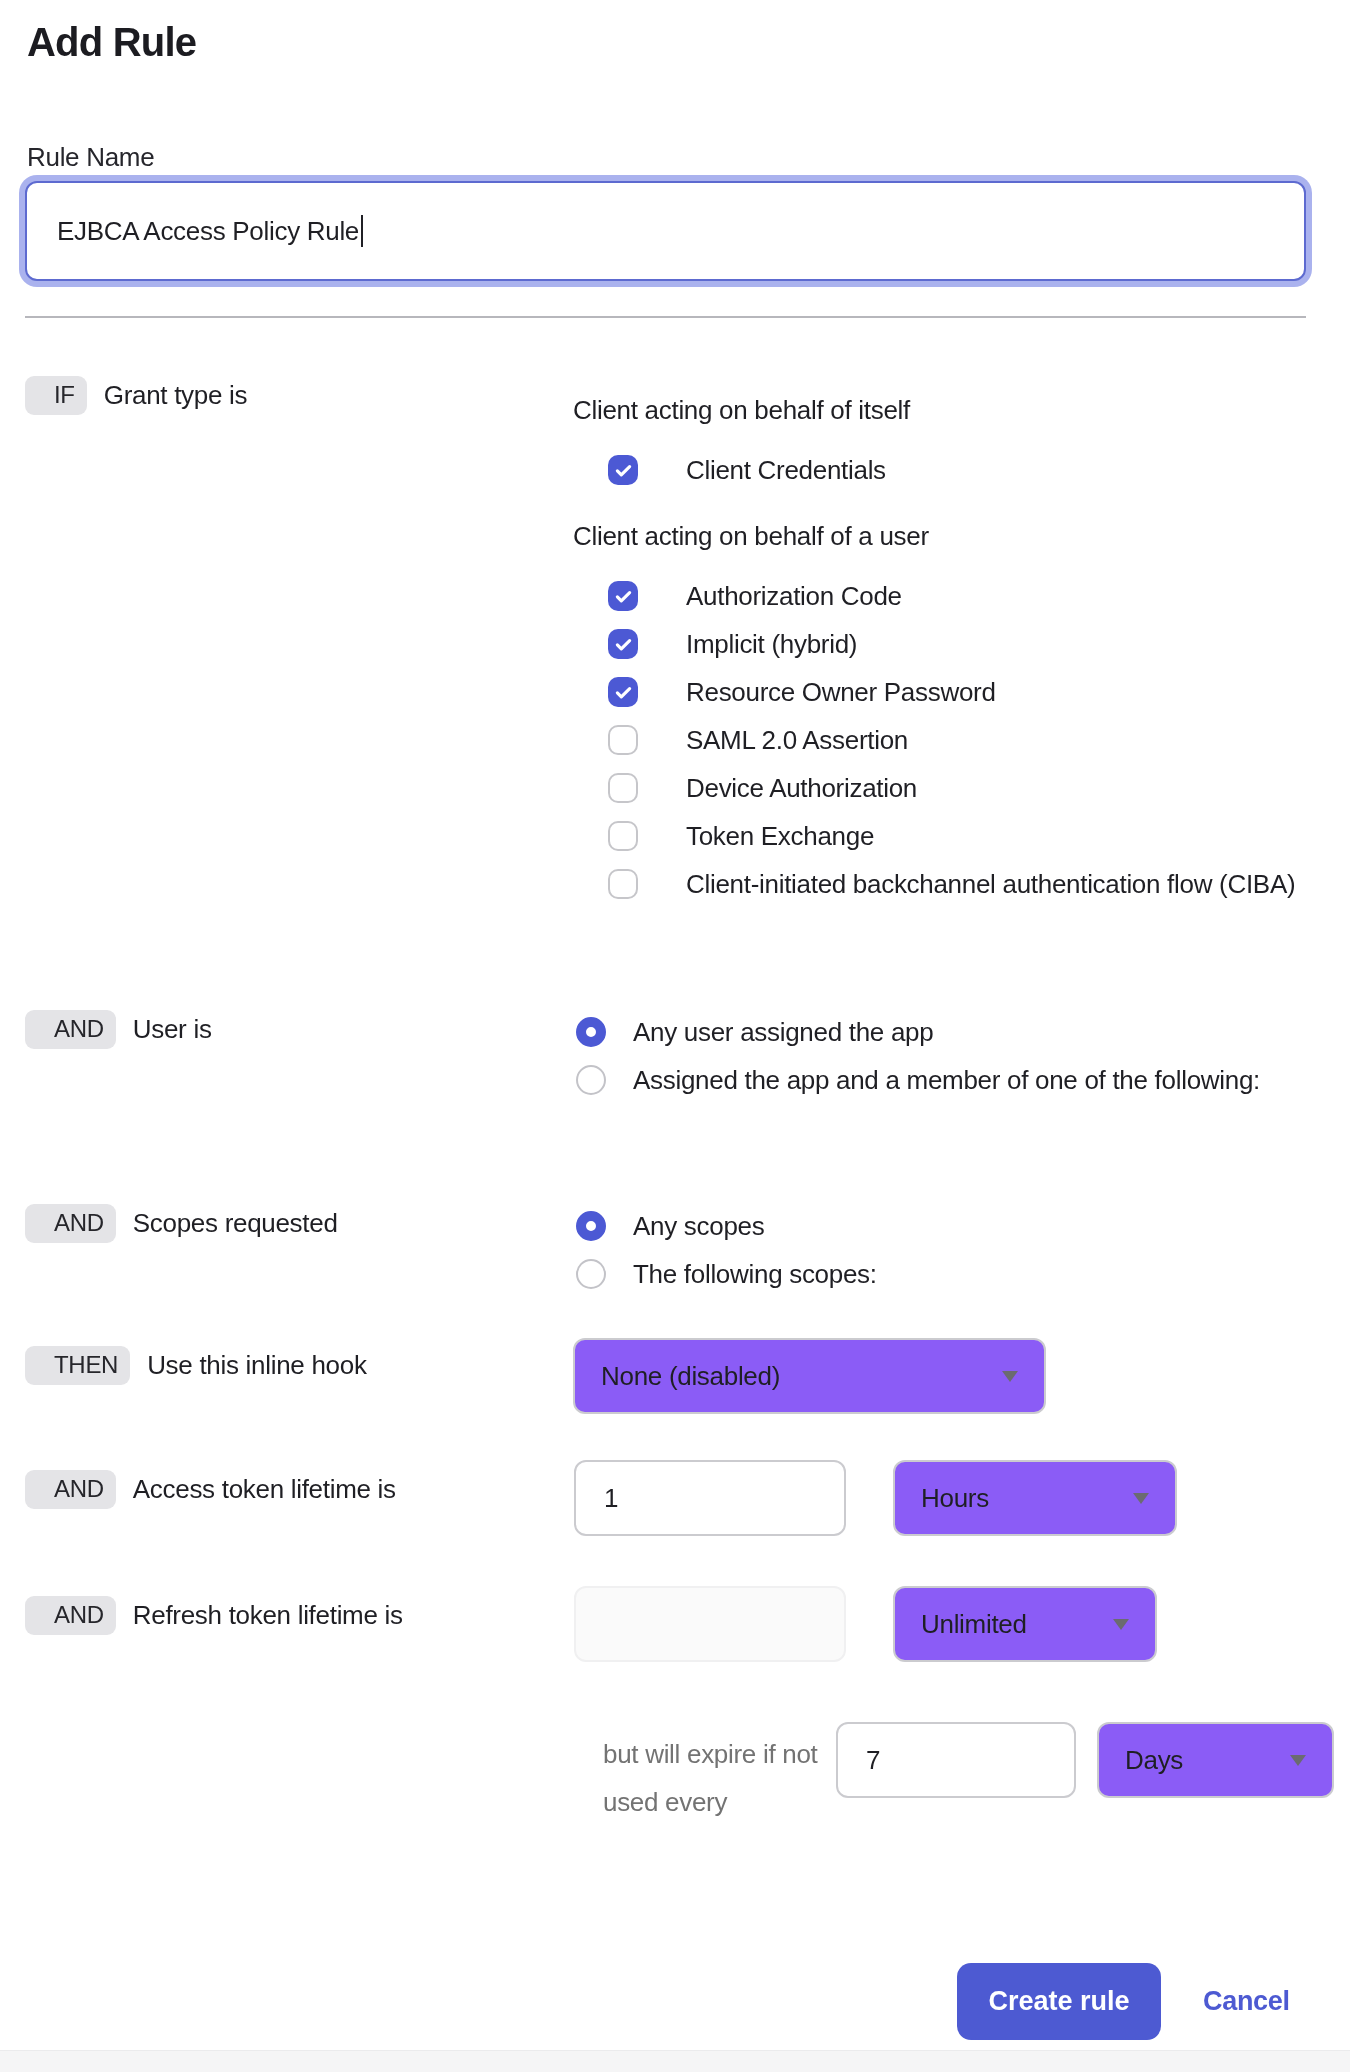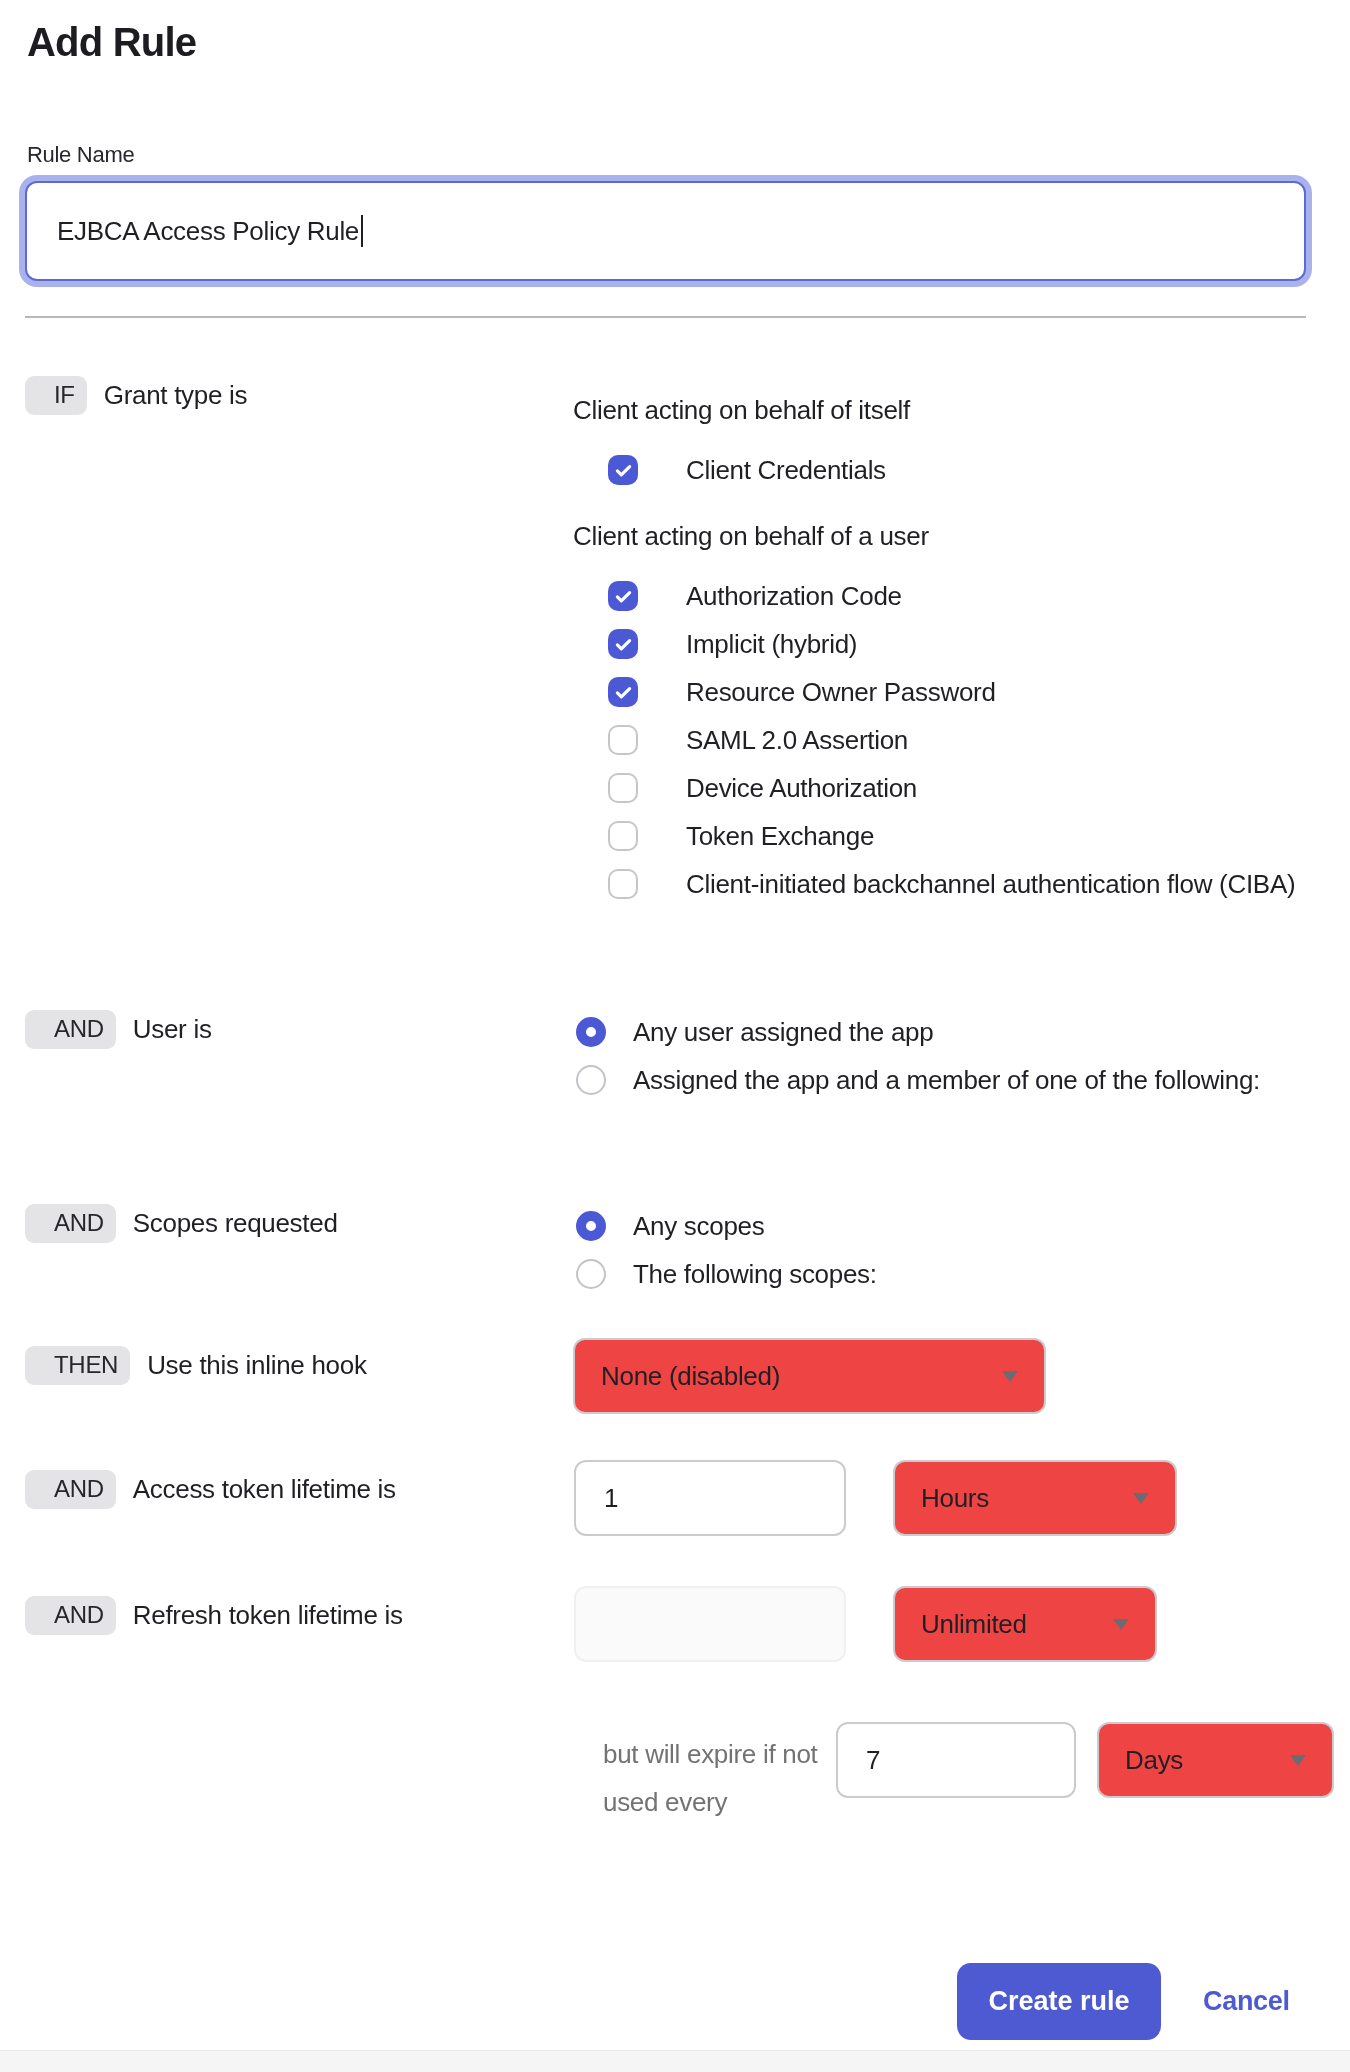--- a/index.html
+++ b/index.html
@@ -22,21 +22,21 @@
   .page-title {
     left: 27px; top: 20px;
     font-size: 40px; font-weight: 700;
     letter-spacing: -0.8px;
     color: #1c1c21;
   }
 
   
   .field-label {
     left: 27px; top: 142px;
-    font-size: 22px; color: #26262c;
+    font-size: 26px; color: #26262c;
   }
   .rule-input {
     left: 25px; top: 181px;
     width: 1281px; height: 100px;
     background: #fff;
     border: 2px solid #5d6ad0;
     border-radius: 12px;
     box-shadow: 0 0 0 6px #aab2ee;
     display: flex; align-items: center;
     padding: 0 30px;
@@ -120,21 +120,21 @@
   .radio.selected { border: 10px solid #4c59d4; }
   .radio.unselected { border: 2.5px solid #c3c3c8; }
   .radio-row .opt-label {
     font-size: 26px; color: #1f1f24;
     line-height: 48px;
     max-width: 680px;
   }
 
   
   .select {
-    background: #ef4444;
+    background: #8b5cf6;
     border: 2px solid #cbcbcf;
     border-radius: 12px;
     height: 76px;
     display: flex; align-items: center;
     padding: 0 26px;
     cursor: pointer;
   }
   .select .value { font-size: 26px; color: #1f1f24; flex: 1 1 auto; }
   .tri {
     width: 0; height: 0;

